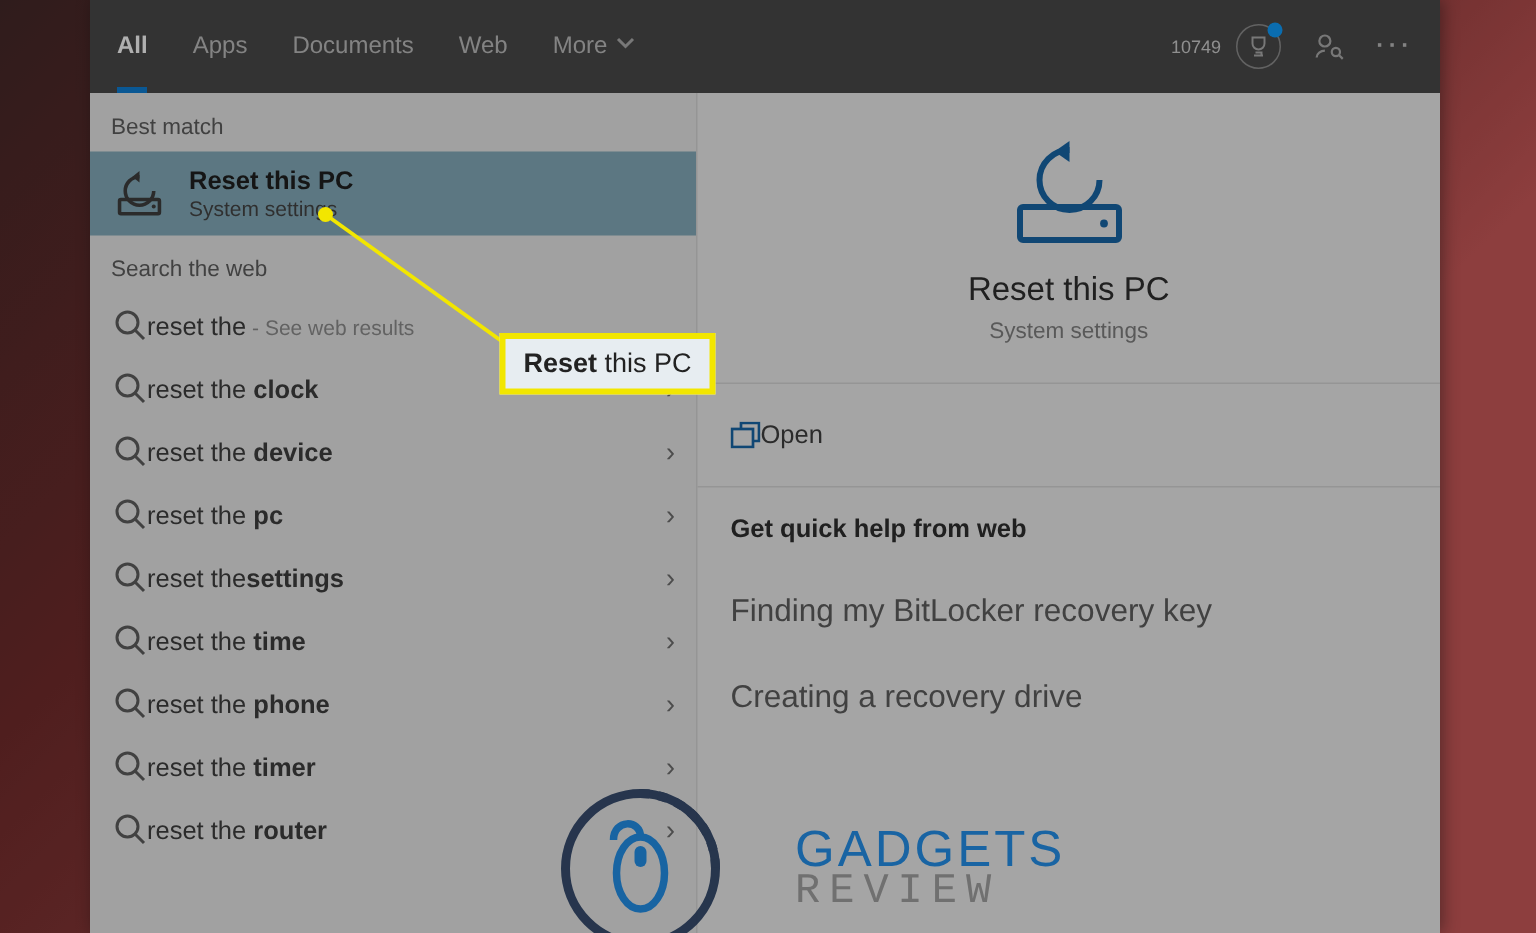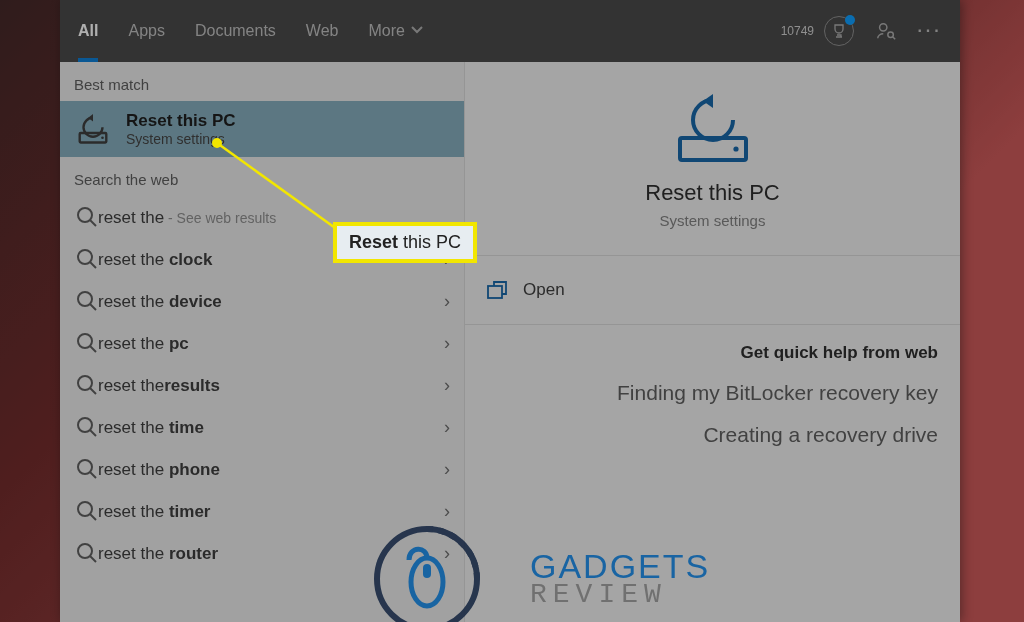--- a/index.html
+++ b/index.html
@@ -89,28 +89,27 @@
     border-bottom:1px solid #d6d6d6;
   }
   .reset-icon-large{width:82px;height:70px;margin-bottom:16px;}
   .detail-head .d-title{font-size:22px; color:#222; margin-bottom:6px;}
   .detail-head .d-sub{font-size:15px; color:#7a7a7a;}
 
   .detail-actions{
     padding: 18px 22px;
     border-bottom:1px solid #d6d6d6;
   }
-  .action-row{display:flex;align-items:center;gap:16px;font-size:17px;color:#333;cursor:pointer;padding:6px 0;}
+  .action-row{display:flex;align-items:center;font-size:17px;color:#333;cursor:pointer;padding:6px 0;}
   .open-icon{width:20px;height:18px;}
 
   .detail-help{
     padding:18px 22px;
-    display:flex;flex-direction:column;gap:18px;
+    display:flex;flex-direction:column;gap:33px;
     color:#333;
-    text-align:right;
   }
   .detail-help .h-title{font-weight:600;font-size:17px;color:#222;}
   .detail-help .h-link{font-size:21px;color:#555;cursor:pointer;}
 
   
   .callout{
     position:absolute;
     left:333px; top:222px;
     border:4px solid #f2e600;
     background:#e7edf1;
@@ -241,21 +240,21 @@
                 <path d="M14 14l6 6" stroke="#555" stroke-width="2"></path>
               </svg></span>
             <span class="wtext"><span class="pfx">reset the</span><span class="suf"> pc</span></span>
             <span class="chev">›</span>
           </div>
           <div class="web-item">
             <span class="mag"><svg viewBox="0 0 22 22">
                 <circle cx="9" cy="9" r="7" fill="none" stroke="#555" stroke-width="2"></circle>
                 <path d="M14 14l6 6" stroke="#555" stroke-width="2"></path>
               </svg></span>
-            <span class="wtext"><span class="pfx">reset the</span><span class="suf">results</span></span>
+            <span class="wtext"><span class="pfx">reset the</span><span class="suf">settings</span></span>
             <span class="chev">›</span>
           </div>
           <div class="web-item">
             <span class="mag"><svg viewBox="0 0 22 22">
                 <circle cx="9" cy="9" r="7" fill="none" stroke="#555" stroke-width="2"></circle>
                 <path d="M14 14l6 6" stroke="#555" stroke-width="2"></path>
               </svg></span>
             <span class="wtext"><span class="pfx">reset the</span><span class="suf"> time</span></span>
             <span class="chev">›</span>
           </div>

